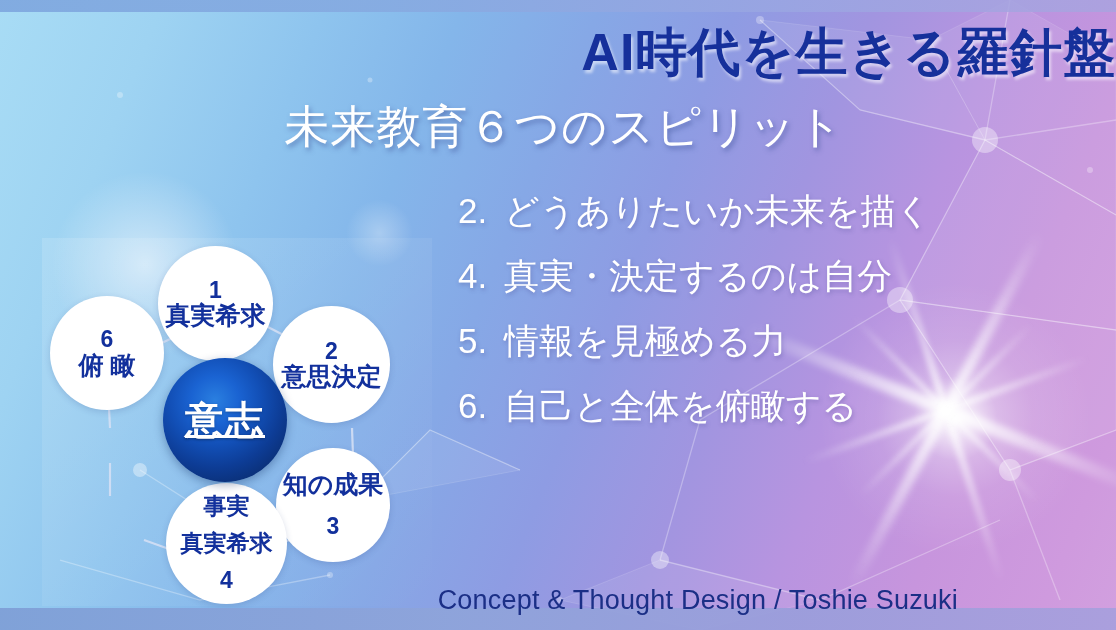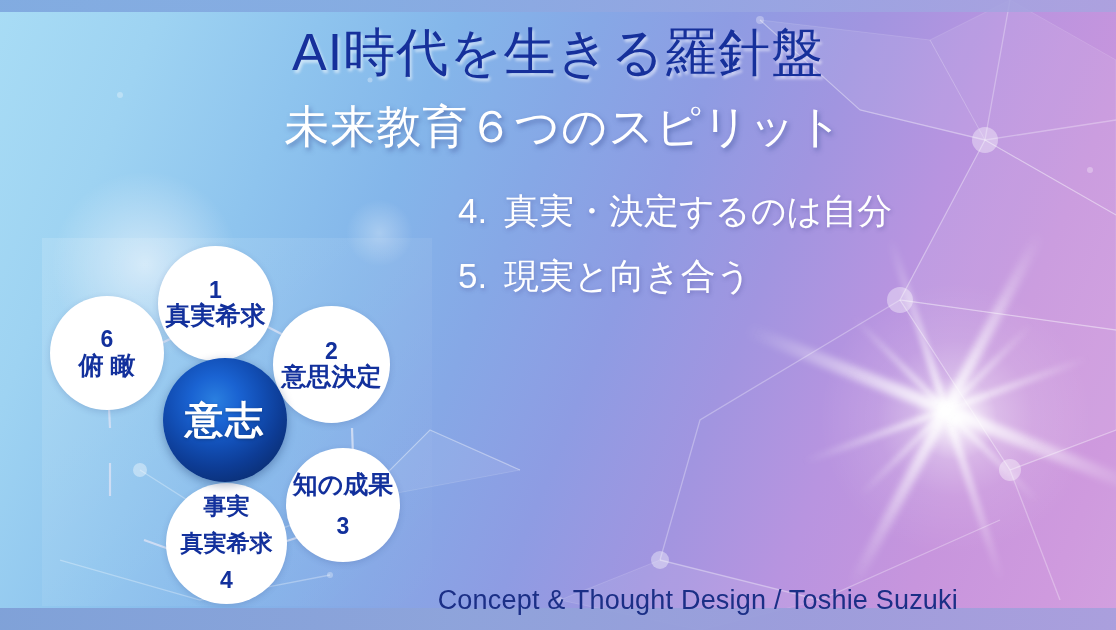--- a/index.html
+++ b/index.html
@@ -87,23 +87,23 @@
     height: 22px;
     background: linear-gradient(90deg, #7e9ed6 0%, #8ea4da 40%, #9a9edb 72%, #a79fdd 100%);
     opacity: .92;
   }
 
   
   .title {
     position: absolute;
     top: 18px;
     left: 0; right: 0;
-    text-align: center;
+    text-align: right;
     font-size: 52px;
-    font-weight: normal;
+    font-weight: bold;
     color: #16309b;
     letter-spacing: 1px;
     text-shadow: 2px 3px 3px rgba(255,255,255,0.55);
     white-space: nowrap;
   }
   .subtitle {
     position: absolute;
     top: 97px;
     left: 0; right: 0;
     text-align: center;
@@ -276,48 +276,54 @@
     <div class="node" style="left:140px; top:18px; width:115px; height:115px;">
       <span class="n-num">1</span>
       <span class="n-label">真実希求</span>
     </div>
 
     <div class="node" style="left:255px; top:78px; width:117px; height:117px;">
       <span class="n-num">2</span>
       <span class="n-label">意思決定</span>
     </div>
 
-    <div class="node" style="left:268px; top:220px; width:114px; height:114px;gap:16px;">
+    <div class="node" style="left:258px; top:220px; width:114px; height:114px;gap:16px;">
       <span class="n-label">知の成果</span>
       <span class="n-num">3</span>
     </div>
 
     <div class="node" style="left:148px; top:255px; width:121px; height:121px;gap:12px;">
       <span class="n-label small">事実</span>
       <span class="n-label small">真実希求</span>
       <span class="n-num">4</span>
     </div>
 
 
     <div class="node" style="left:32px; top:68px; width:114px; height:114px;">
       <span class="n-num">6</span>
       <span class="n-label">俯 瞰</span>
     </div>
 
-    <div class="core" style="left:145px; top:130px;">
+    <div class="core" style="left:145px; top:130px;text-decoration:underline;">
       <span>意志</span>
     </div>
   </div>
 
   <ul class="spirit-list">
+    <li>
+      <span class="num">2.</span><span>どうありたいか未来を描く</span>
+    </li>
     <li>
       <span class="num">4.</span><span>真実・決定するのは自分</span>
     </li>
     <li>
-      <span class="num">5.</span><span>現実と向き合う</span>
+      <span class="num">5.</span><span>情報を見極める力</span>
+    </li>
+    <li>
+      <span class="num">6.</span><span>自己と全体を俯瞰する</span>
     </li>
   </ul>
 
   <div class="band-bottom"></div>
 
   <div class="credit">Concept &amp; Thought Design / Toshie Suzuki</div>
 
 </div>
 
 </body></html>

